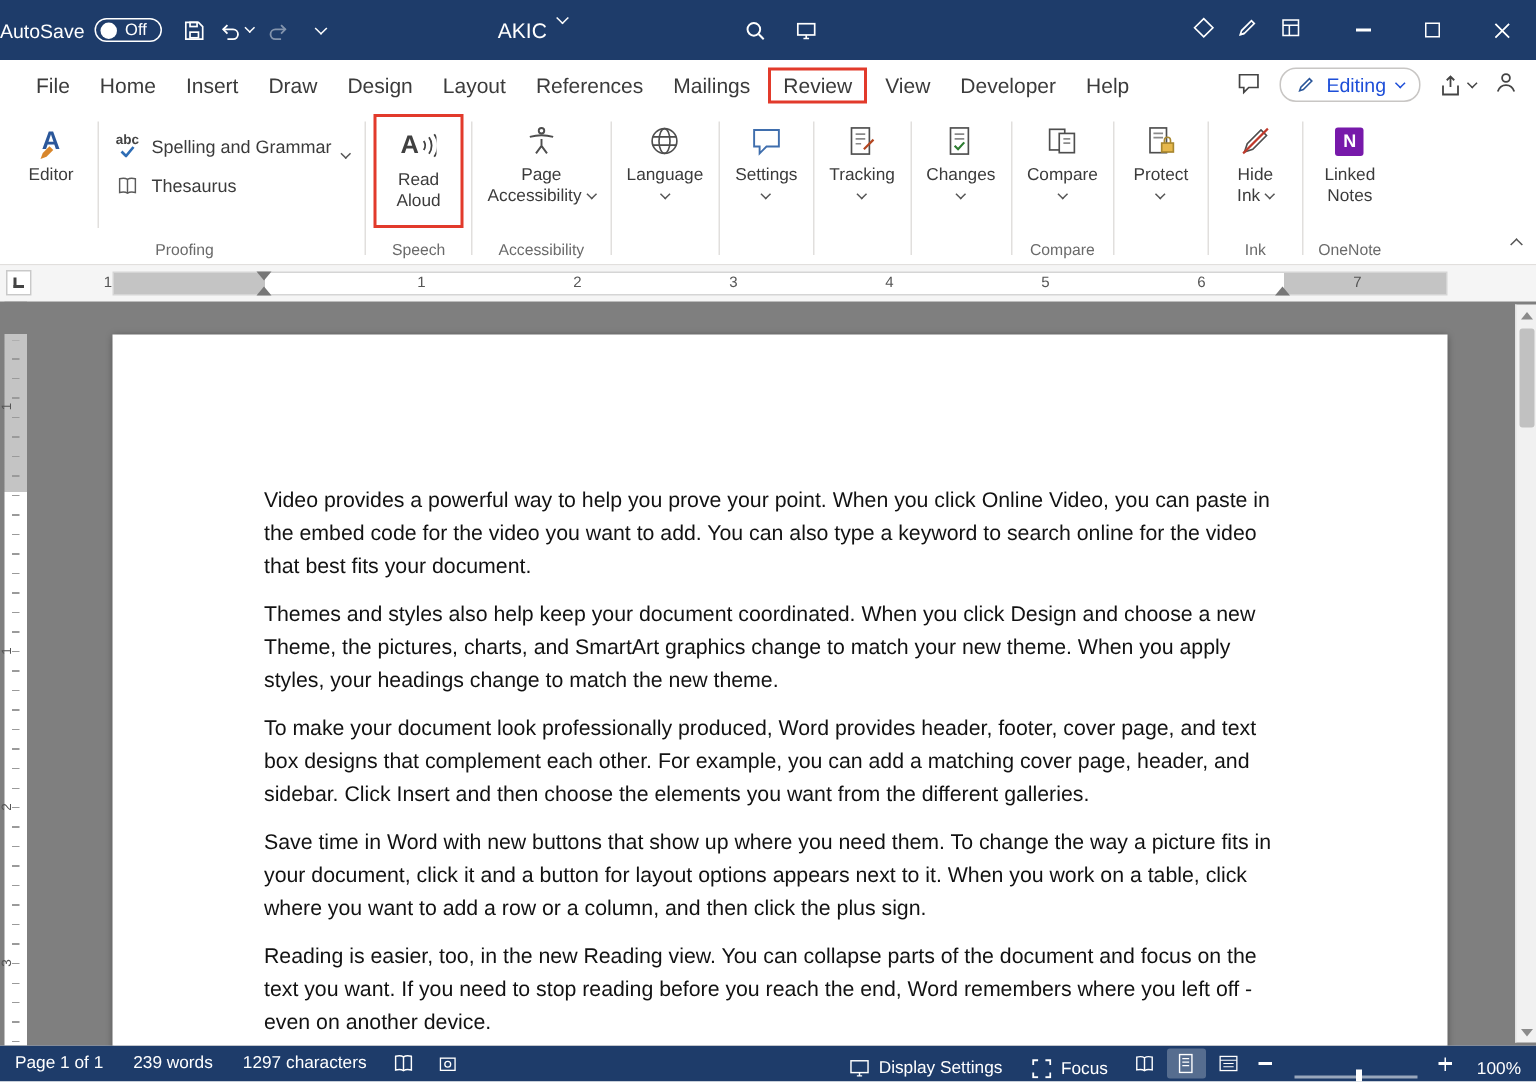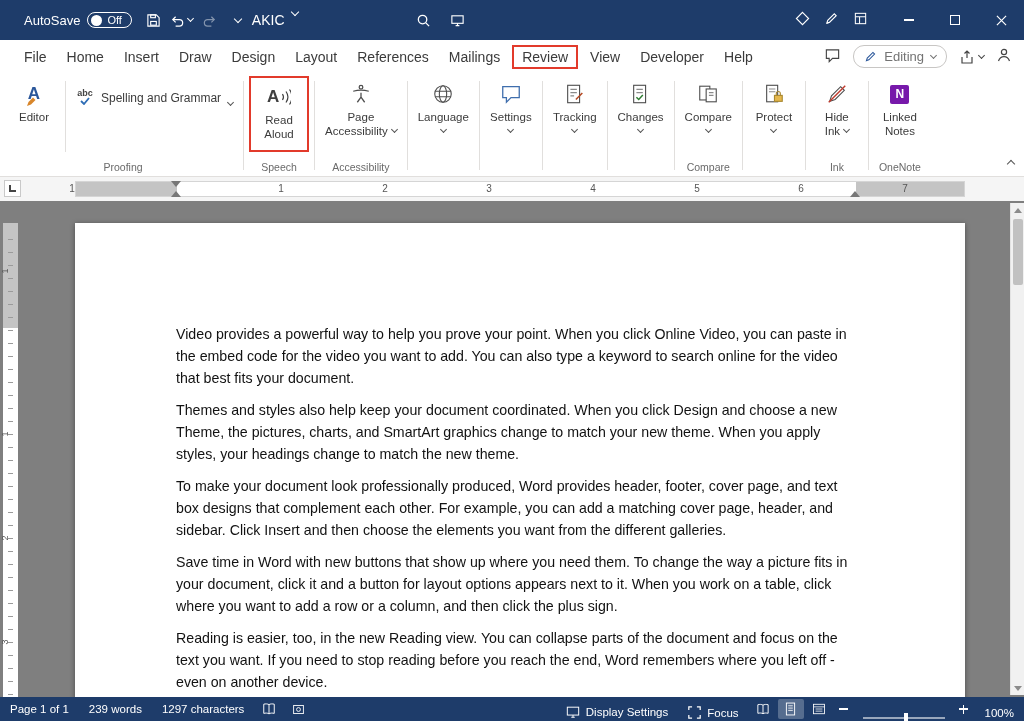--- a/index.html
+++ b/index.html
@@ -9,40 +9,40 @@
 
   
   .chev{display:inline-block;width:6px;height:6px;border-right:1.4px solid currentColor;
     border-bottom:1.4px solid currentColor;transform:rotate(45deg);margin-top:-3px}
   .chev.up{transform:rotate(225deg);margin-top:3px}
   .chev.sm{width:5px;height:5px}
 
   
   .titlebar{height:40px;background:#1e3c6a;color:#fff;display:flex;align-items:center;
     font-size:13px;flex-shrink:0}
-  .autosave{display:flex;align-items:center;gap:7px;margin-left:24px}
+  .autosave{display:flex;align-items:center;gap:7px;margin-left:0}
   .pill{display:flex;align-items:flex-end;gap:5px;border:1px solid #fff;border-radius:10px;
     padding:1px 9px 1px 3px;font-size:11px}
   .knob{width:11px;height:11px;border-radius:50%;background:#fff}
   .tbbtn{height:30px;min-width:28px;display:flex;align-items:center;justify-content:center;gap:3px;color:#fff}
   .dim{opacity:.45}
-  .tb-title{display:flex;gap:7px;font-size:14px;}
+  .tb-title{display:flex;gap:7px;font-size:14px;margin-left:104px}
   .wc{width:46px;height:40px;display:flex;align-items:center;justify-content:center}
   .minibar{width:10px;height:1.5px;background:#fff;display:inline-block}
   .maxsq{width:10px;height:10px;border:1.3px solid #fff;display:inline-block}
   .tb-righticons{display:flex;align-items:center;gap:14px;margin:0 18px 0 0}
 
   
   .tabrow{height:33px;background:#fff;display:flex;align-items:center;padding-left:14px;
     font-size:14px;color:#3b3b3b;flex-shrink:0}
   .tab{padding:5px 10px;white-space:nowrap}
   .redbox-tab{border:2px solid #e23a2b;padding:2px 8px;margin:0 2px}
   .tr-right{margin-left:auto;display:flex;align-items:center;gap:12px;margin-right:12px;color:#444}
   .editing-pill{display:flex;align-items:center;gap:7px;border:1px solid #c8c6c4;border-radius:11px;
-    padding:3px 10px;font-size:13px;color:#737373}
+    padding:3px 10px;font-size:13px;color:#1d4ed8}
   .share-wrap{display:flex;align-items:center;gap:4px}
 
   
   .ribbon{height:104px;background:#fff;display:flex;align-items:stretch;padding:2px 4px 0 6px;
     border-bottom:1px solid #e1dfdd;position:relative;flex-shrink:0}
   .grp{display:flex;flex-direction:column}
   .grp-body{flex:1;display:flex;align-items:stretch}
   .grp-label{height:18px;font-size:10.5px;color:#6a6a6a;display:flex;align-items:center;justify-content:center;width:100%}
   .vsep{width:1px;background:#e1dfdd;margin:6px 3px;align-self:stretch}
   .bigbtn{min-width:56px;padding:5px 7px 2px;display:flex;flex-direction:column;align-items:center;color:#3b3b3b}
@@ -262,20 +262,29 @@
           <div class="smallrow">
             <span class="smallicon sp-ic">
               <span class="abc">abc</span>
               <svg width="10" height="8" viewBox="0 0 10 8" fill="none" stroke="#2e6db5" stroke-width="1.8">
                   <path d="M1 4l3 3 5-6"></path>
                 </svg>
             </span>
             <span>Spelling and Grammar</span>
             <i class="chev sm" style="color:#555"></i>
           </div>
+          <div class="smallrow">
+            <span class="smallicon">
+              <svg width="14" height="14" viewBox="0 0 16 16" fill="none" stroke="#5a5a5a" stroke-width="1.1">
+                  <path d="M8 3C6.5 2 4 2 2 2.5V13c2-.5 4.5-.5 6 .5 1.5-1 4-1 6-.5V2.5C12 2 9.5 2 8 3z"></path>
+                  <path d="M8 3v10.5"></path>
+                </svg>
+            </span>
+            <span>Thesaurus</span>
+          </div>
         </div>
       </div>
       <div class="grp-label">Proofing</div>
     </div>
     <div class="vsep"></div>
 
     <div class="grp">
       <div class="grp-body">
         <div class="redbox">
           <div class="bigbtn">

